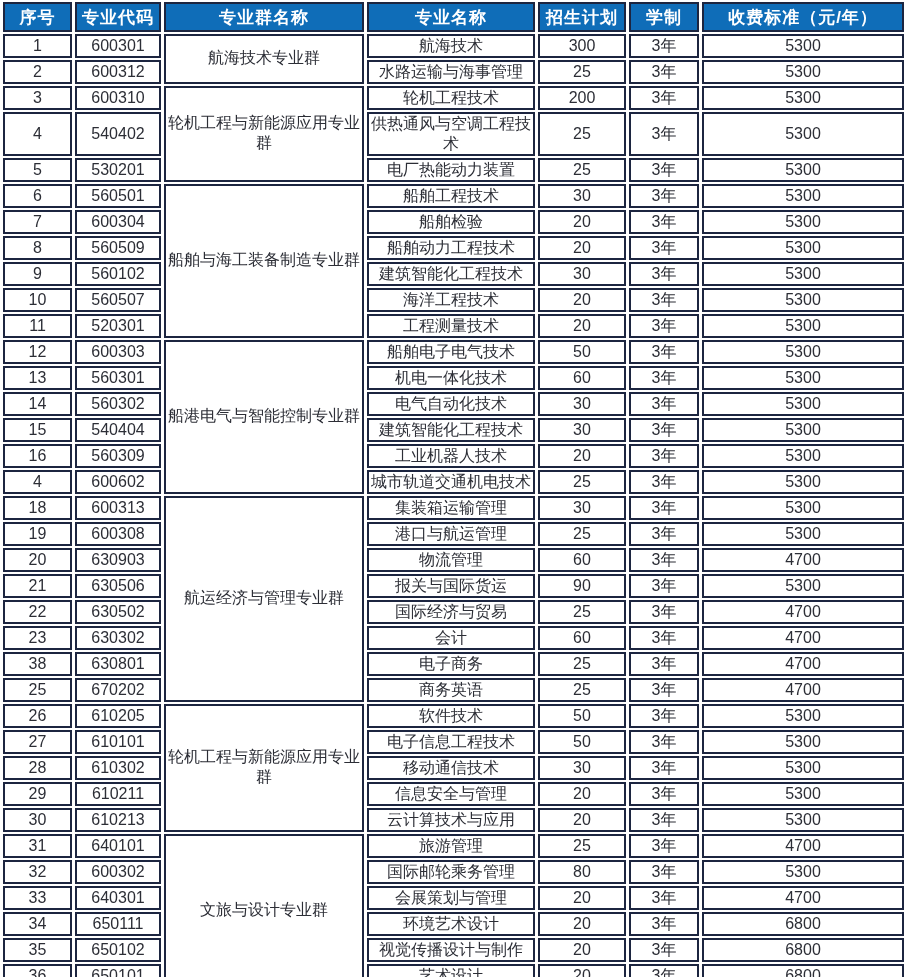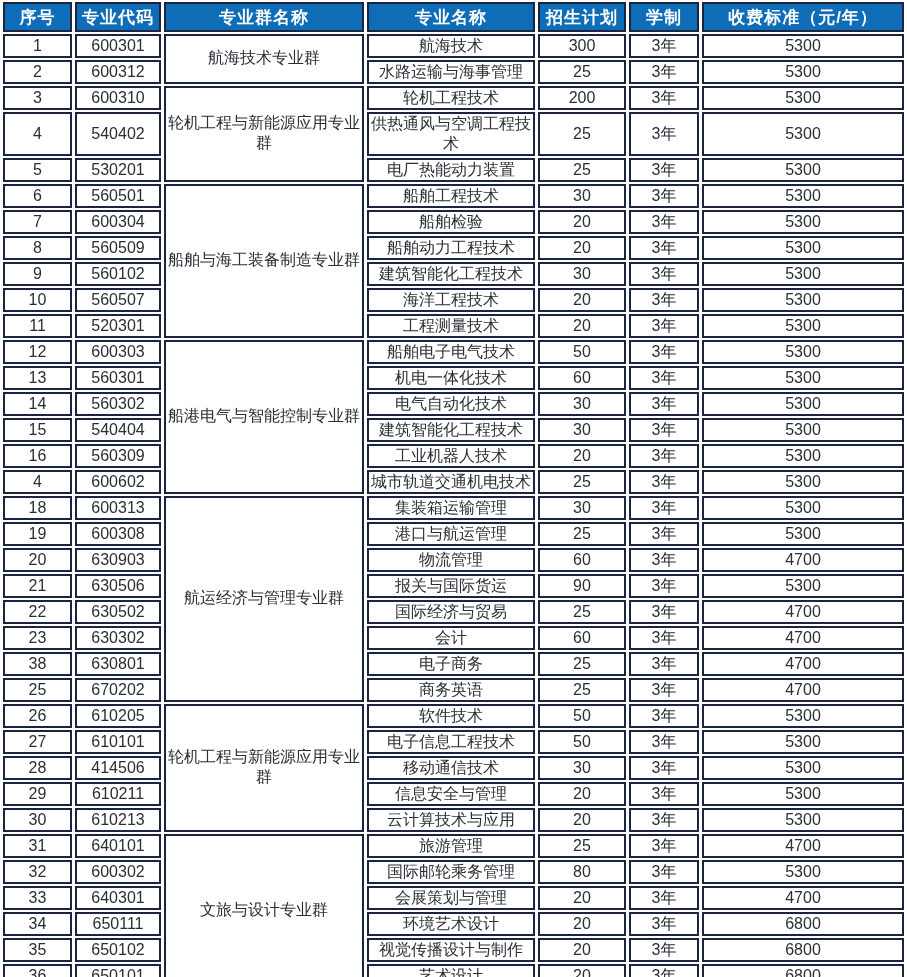--- a/index.html
+++ b/index.html
@@ -304,21 +304,21 @@
         <tr>
           <td class="c-no">27</td>
           <td class="c-code">610101</td>
           <td class="c-major">电子信息工程技术</td>
           <td class="c-plan">50</td>
           <td class="c-dur">3年</td>
           <td class="c-fee">5300</td>
         </tr>
         <tr>
           <td class="c-no">28</td>
-          <td class="c-code">414506</td>
+          <td class="c-code">610302</td>
           <td class="c-major">移动通信技术</td>
           <td class="c-plan">30</td>
           <td class="c-dur">3年</td>
           <td class="c-fee">5300</td>
         </tr>
         <tr>
           <td class="c-no">29</td>
           <td class="c-code">610211</td>
           <td class="c-major">信息安全与管理</td>
           <td class="c-plan">20</td>

